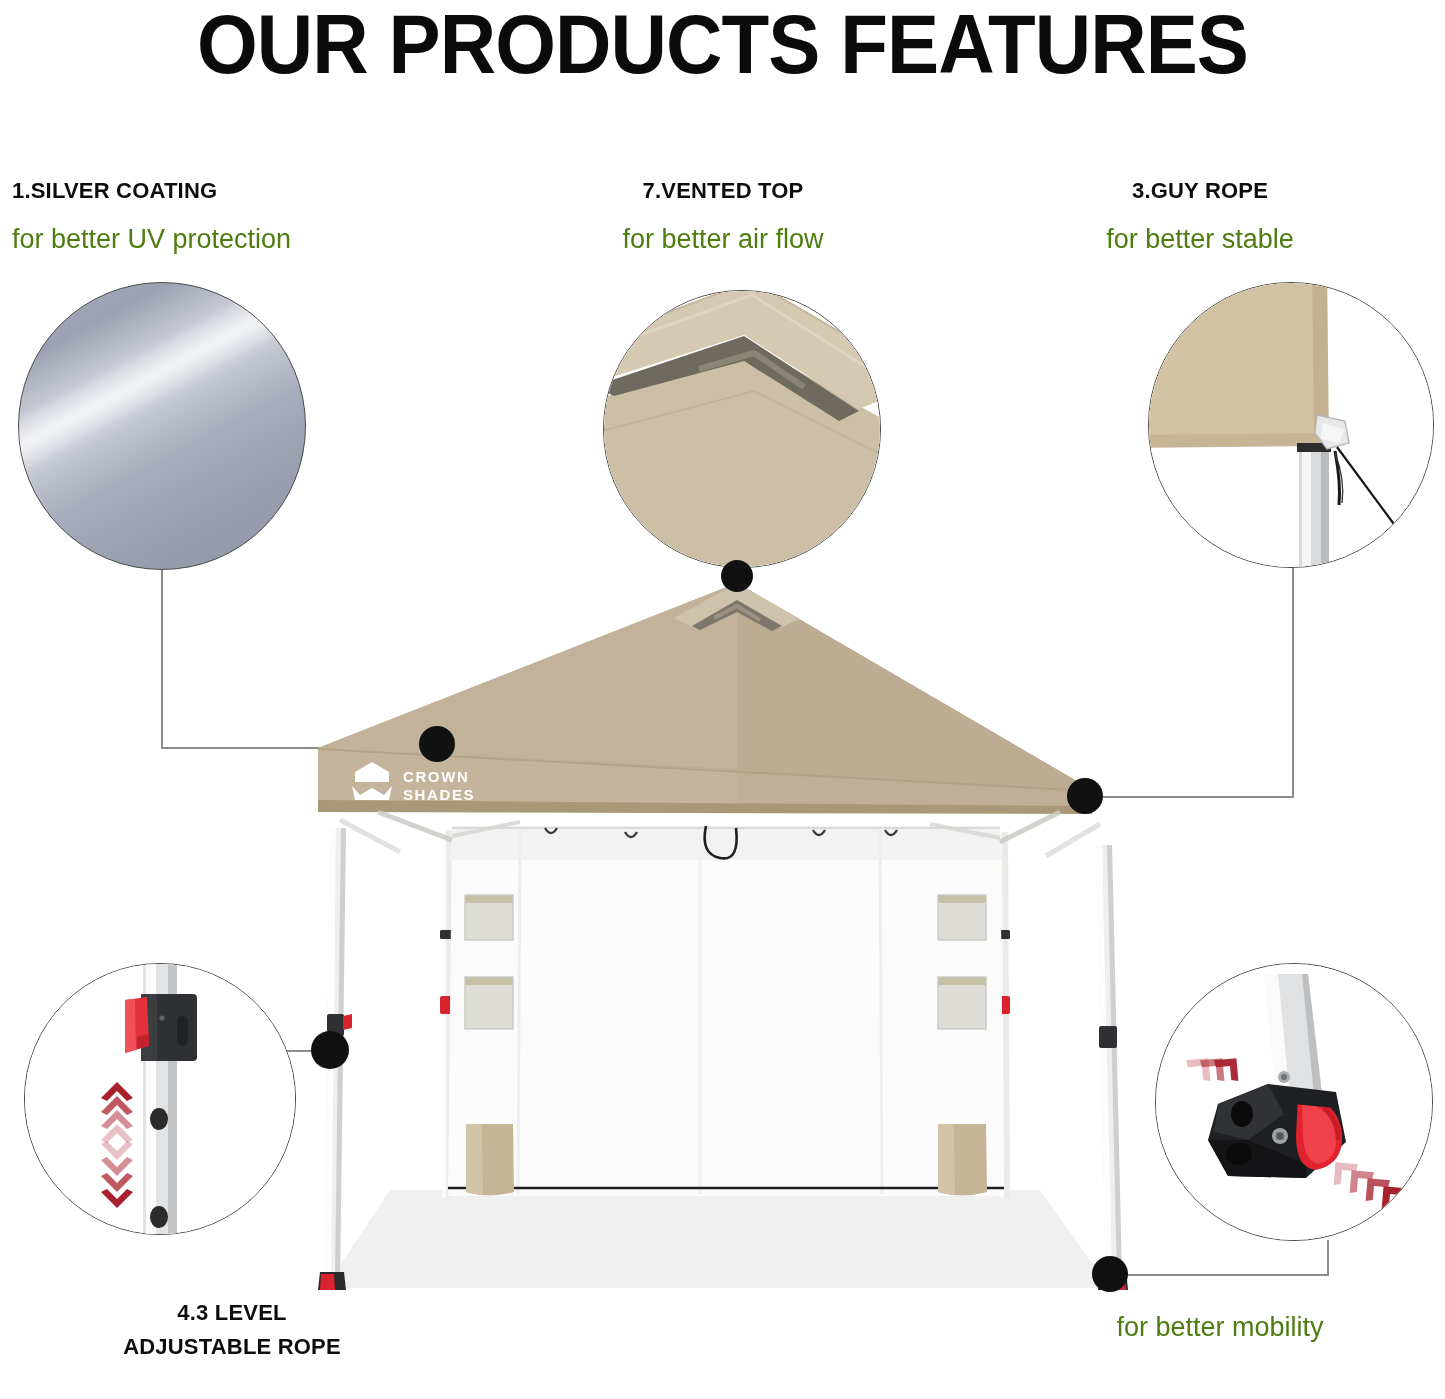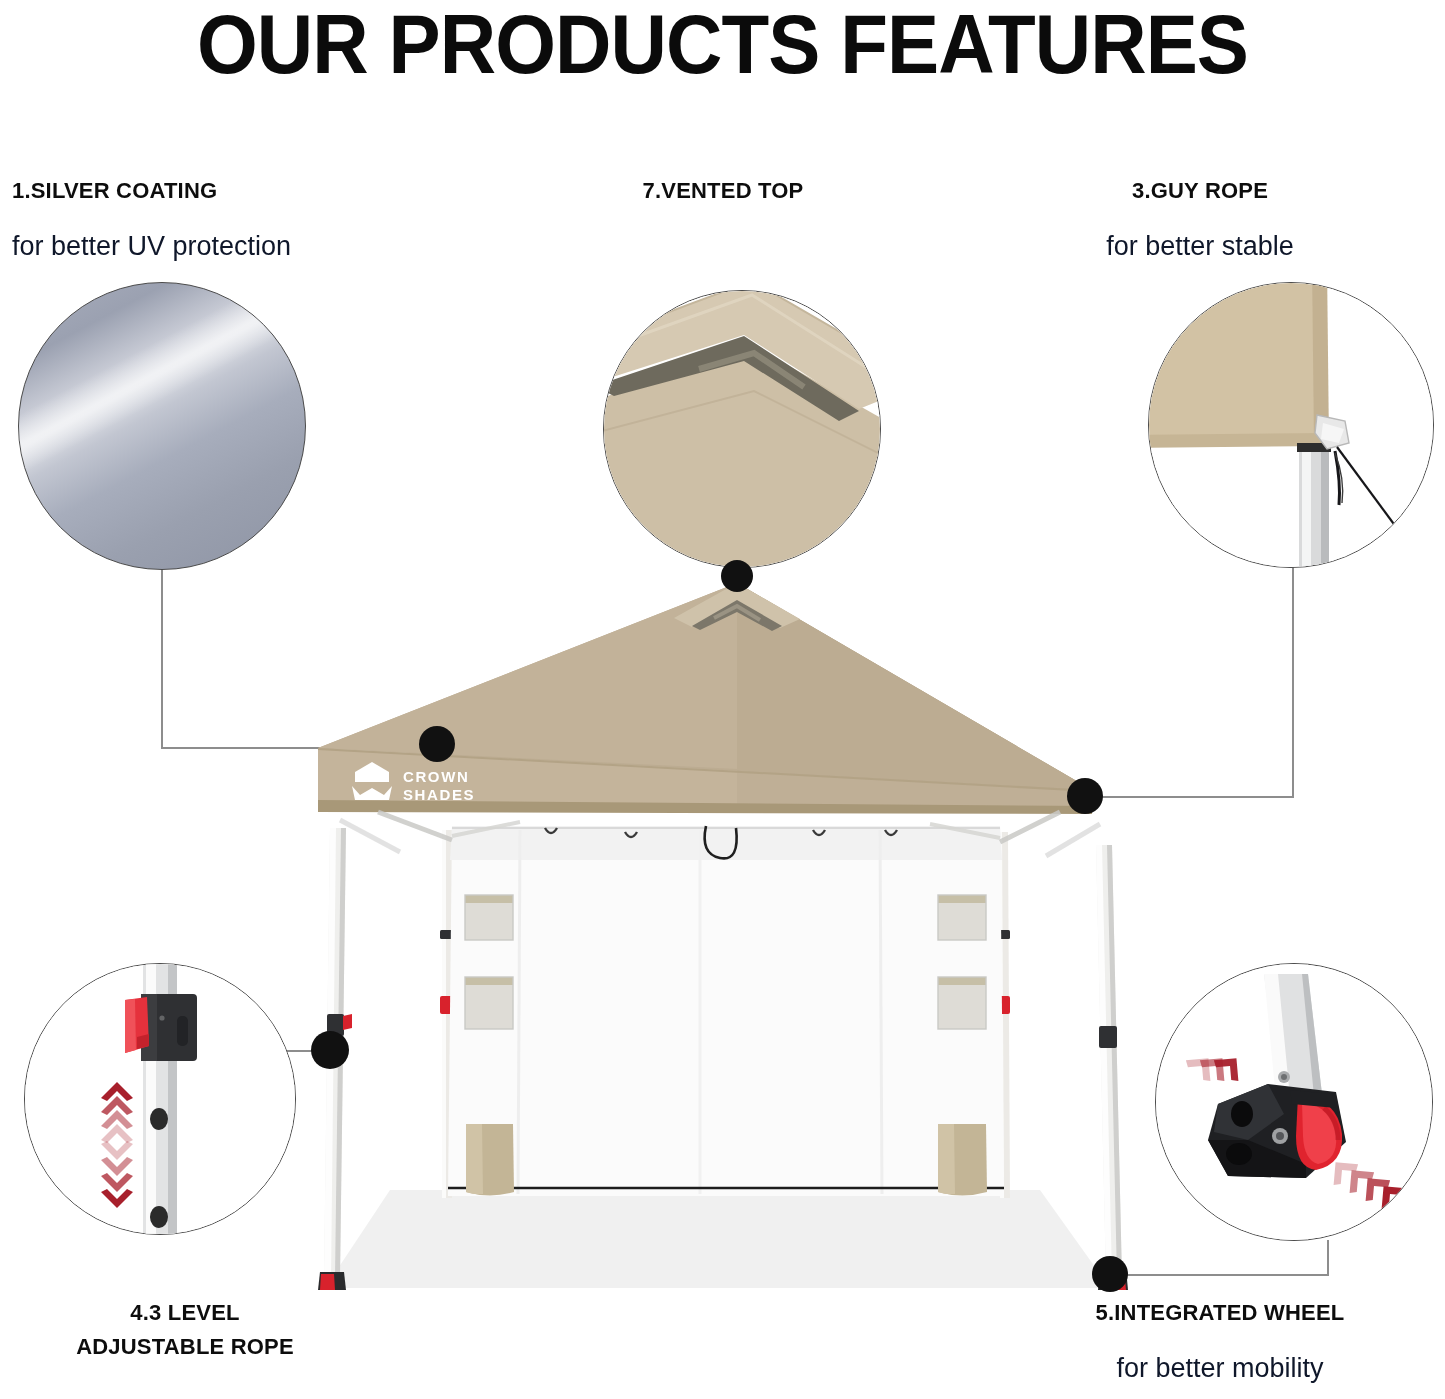--- a/index.html
+++ b/index.html
@@ -46,31 +46,31 @@
     line-height: 34px;
     white-space: nowrap;
     color: #0d0d0d;
   }
   .feature-label .fl-sub {
     font-family: "Liberation Sans", sans-serif;
     font-weight: 400;
     font-size: 27px;
     line-height: 34px;
     white-space: nowrap;
-    color: #0f172a;
-    margin-top: 21px;
+    color: #4d7c0f;
+    margin-top: 14px;
   }
   .fl-left   { text-align: left; }
   .fl-center { text-align: center; }
   .fl-right  { text-align: center; }
 
   #label-1 { left: 12px;  top: 174px; width: 430px; }
   #label-2 { left: 478px; top: 174px; width: 490px; }
   #label-3 { left: 1000px; top: 174px; width: 400px; }
-  #label-4 { left: 0px;   top: 1296px; width: 370px; }
+  #label-4 { left: 0px;   top: 1296px; width: 370px; padding-left: 47px; }
   #label-5 { left: 1010px; top: 1296px; width: 420px; }
 
   
   .callout {
     position: absolute;
     border-radius: 50%;
     overflow: hidden;
     border: 1.6px solid #4a4a4a;
     box-sizing: border-box;
     background: #ffffff;
@@ -122,34 +122,34 @@
 
   <div id="main-title">OUR PRODUCTS FEATURES</div>
 
   <div class="feature-label fl-left" id="label-1">
     <div class="fl-title">1.SILVER COATING</div>
     <div class="fl-sub">for better UV protection</div>
   </div>
 
   <div class="feature-label fl-center" id="label-2">
     <div class="fl-title">7.VENTED TOP</div>
+    <div class="fl-sub">for better air flow</div>
   </div>
 
   <div class="feature-label fl-right" id="label-3">
     <div class="fl-title">3.GUY ROPE</div>
     <div class="fl-sub">for better stable</div>
   </div>
 
   <div class="feature-label fl-center" id="label-4">
     <div class="fl-title">4.3 LEVEL</div>
     <div class="fl-title">ADJUSTABLE ROPE</div>
   </div>
 
   <div class="feature-label fl-center" id="label-5">
-    <div class="fl-title">5.INTEGRATED WHEEL</div>
     <div class="fl-sub">for better mobility</div>
   </div>
 
   <div class="conn v" style="left:161px; top:560px; height:189px;"></div>
   <div class="conn h" style="left:161px; top:747px; width:278px;"></div>
 
   <div class="conn v" style="left:736px; top:556px; height:26px;"></div>
 
   <div class="conn v" style="left:1292px; top:558px; height:240px;"></div>
   <div class="conn h" style="left:1086px; top:796px; width:208px;"></div>

